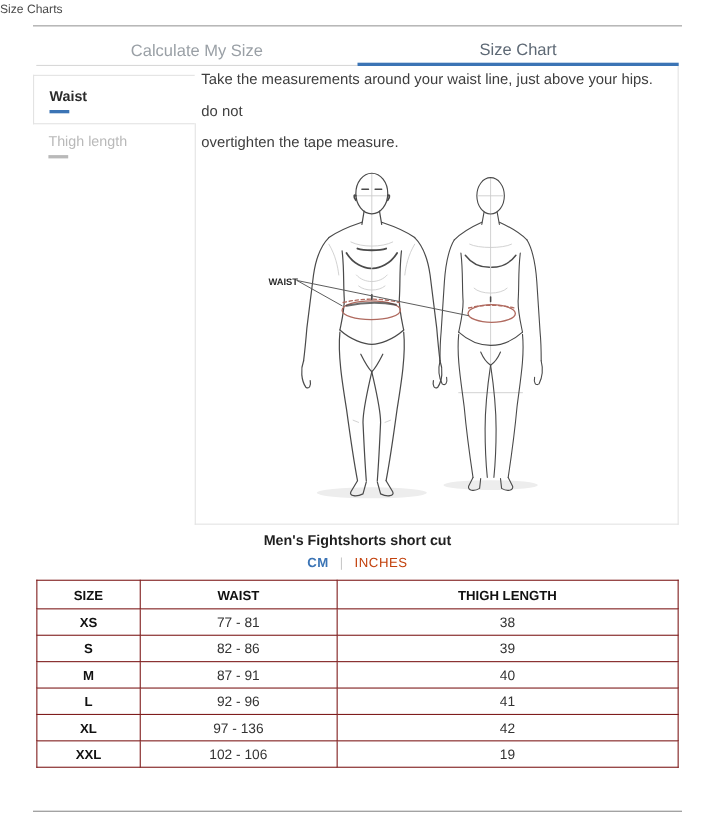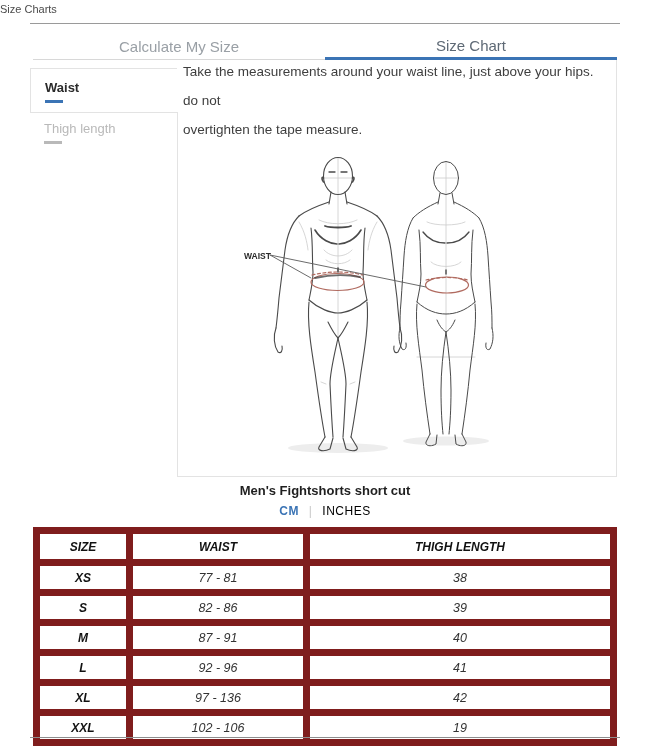--- a/index.html
+++ b/index.html
@@ -33,24 +33,24 @@
   .panel-left-border{top:112px;left:177px;width:1px;height:365px;background:#e3e3e3;}
   .description{top:57px;left:183px;width:428px;font-size:13.5px;line-height:29px;color:#3e3e3e;}
   
   .figure{top:132px;left:179px;}
   
   .caption{top:483px;left:0;width:650px;text-align:center;
            font-size:13px;font-weight:bold;color:#1f1f1f;}
   .units{top:504px;left:0;width:650px;text-align:center;font-size:12px;letter-spacing:0.5px;}
   .units .cm{color:#3b74b5;font-weight:600;cursor:pointer;}
   .units .sep{color:#c9c9c9;margin:0 6px;}
-  .units .inches{color:#000000;cursor:pointer;}
+  .units .inches{color:#c2410c;cursor:pointer;}
   
   table.sizes{top:527px;left:33px;width:584px;border-collapse:collapse;position:absolute;}
-  table.sizes th,table.sizes td{border:7px solid #7f1d1d;text-align:center;padding:0;font-style:italic;}
+  table.sizes th,table.sizes td{border:1px solid #7f1d1d;text-align:center;padding:0;}
   table.sizes th{height:25px;font-size:12px;font-weight:bold;color:#111;}
   table.sizes td{height:23px;font-size:12.5px;color:#333;}
   table.sizes td.size{font-weight:bold;color:#111;font-size:12px;}
   table.sizes col.c1{width:94px;} table.sizes col.c2{width:179px;} table.sizes col.c3{width:311px;}
   .bottom-divider{top:737px;left:30px;width:590px;height:0;border-top:1px solid #8d8d8d;}
 </style>
 </head>
 <body>
 
 <div id="screen">

